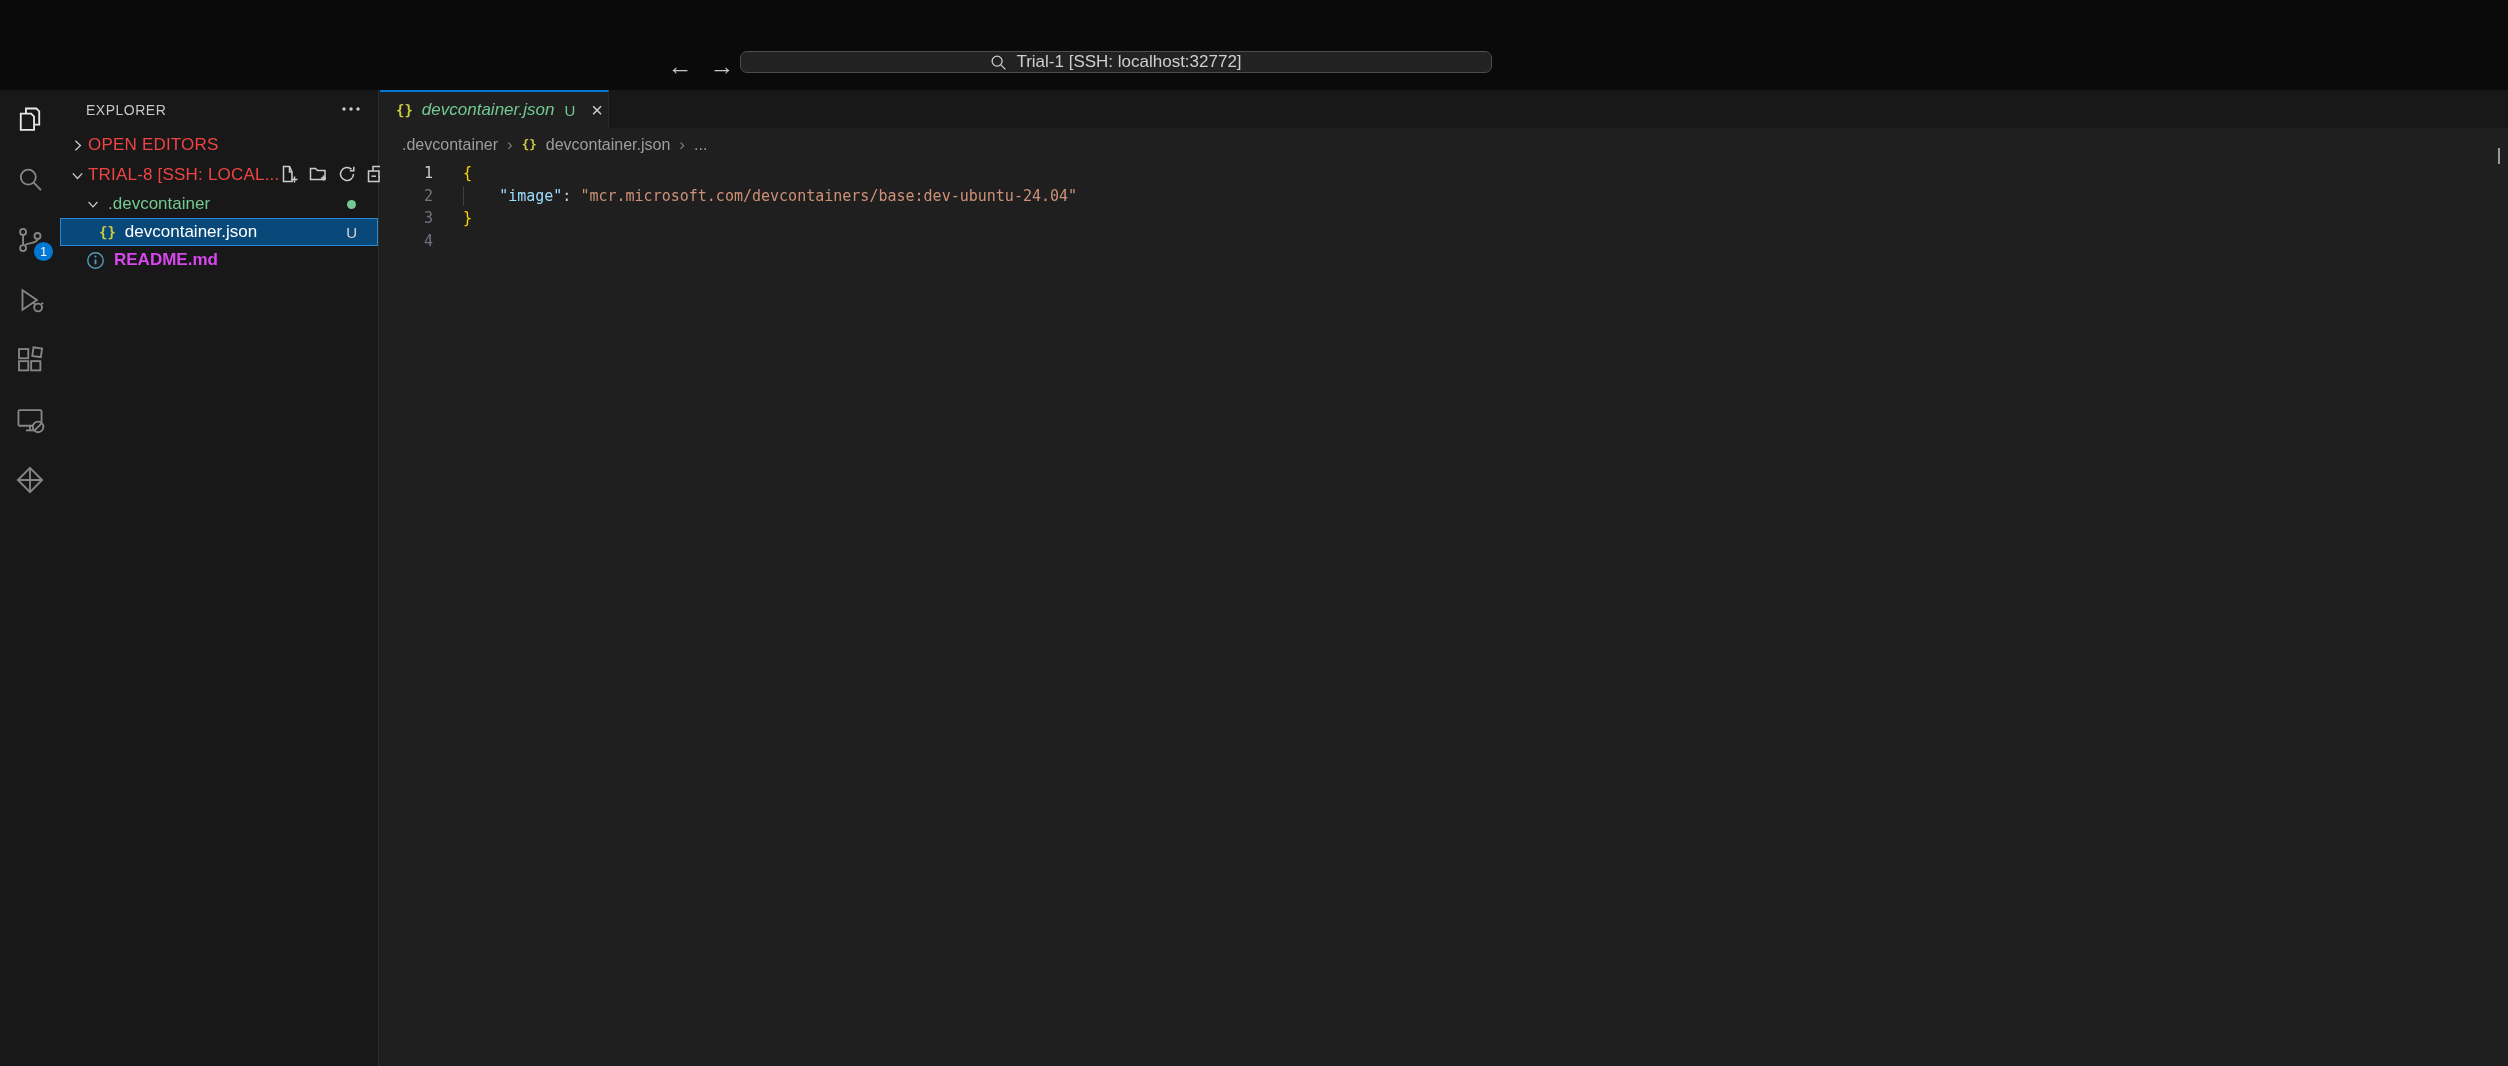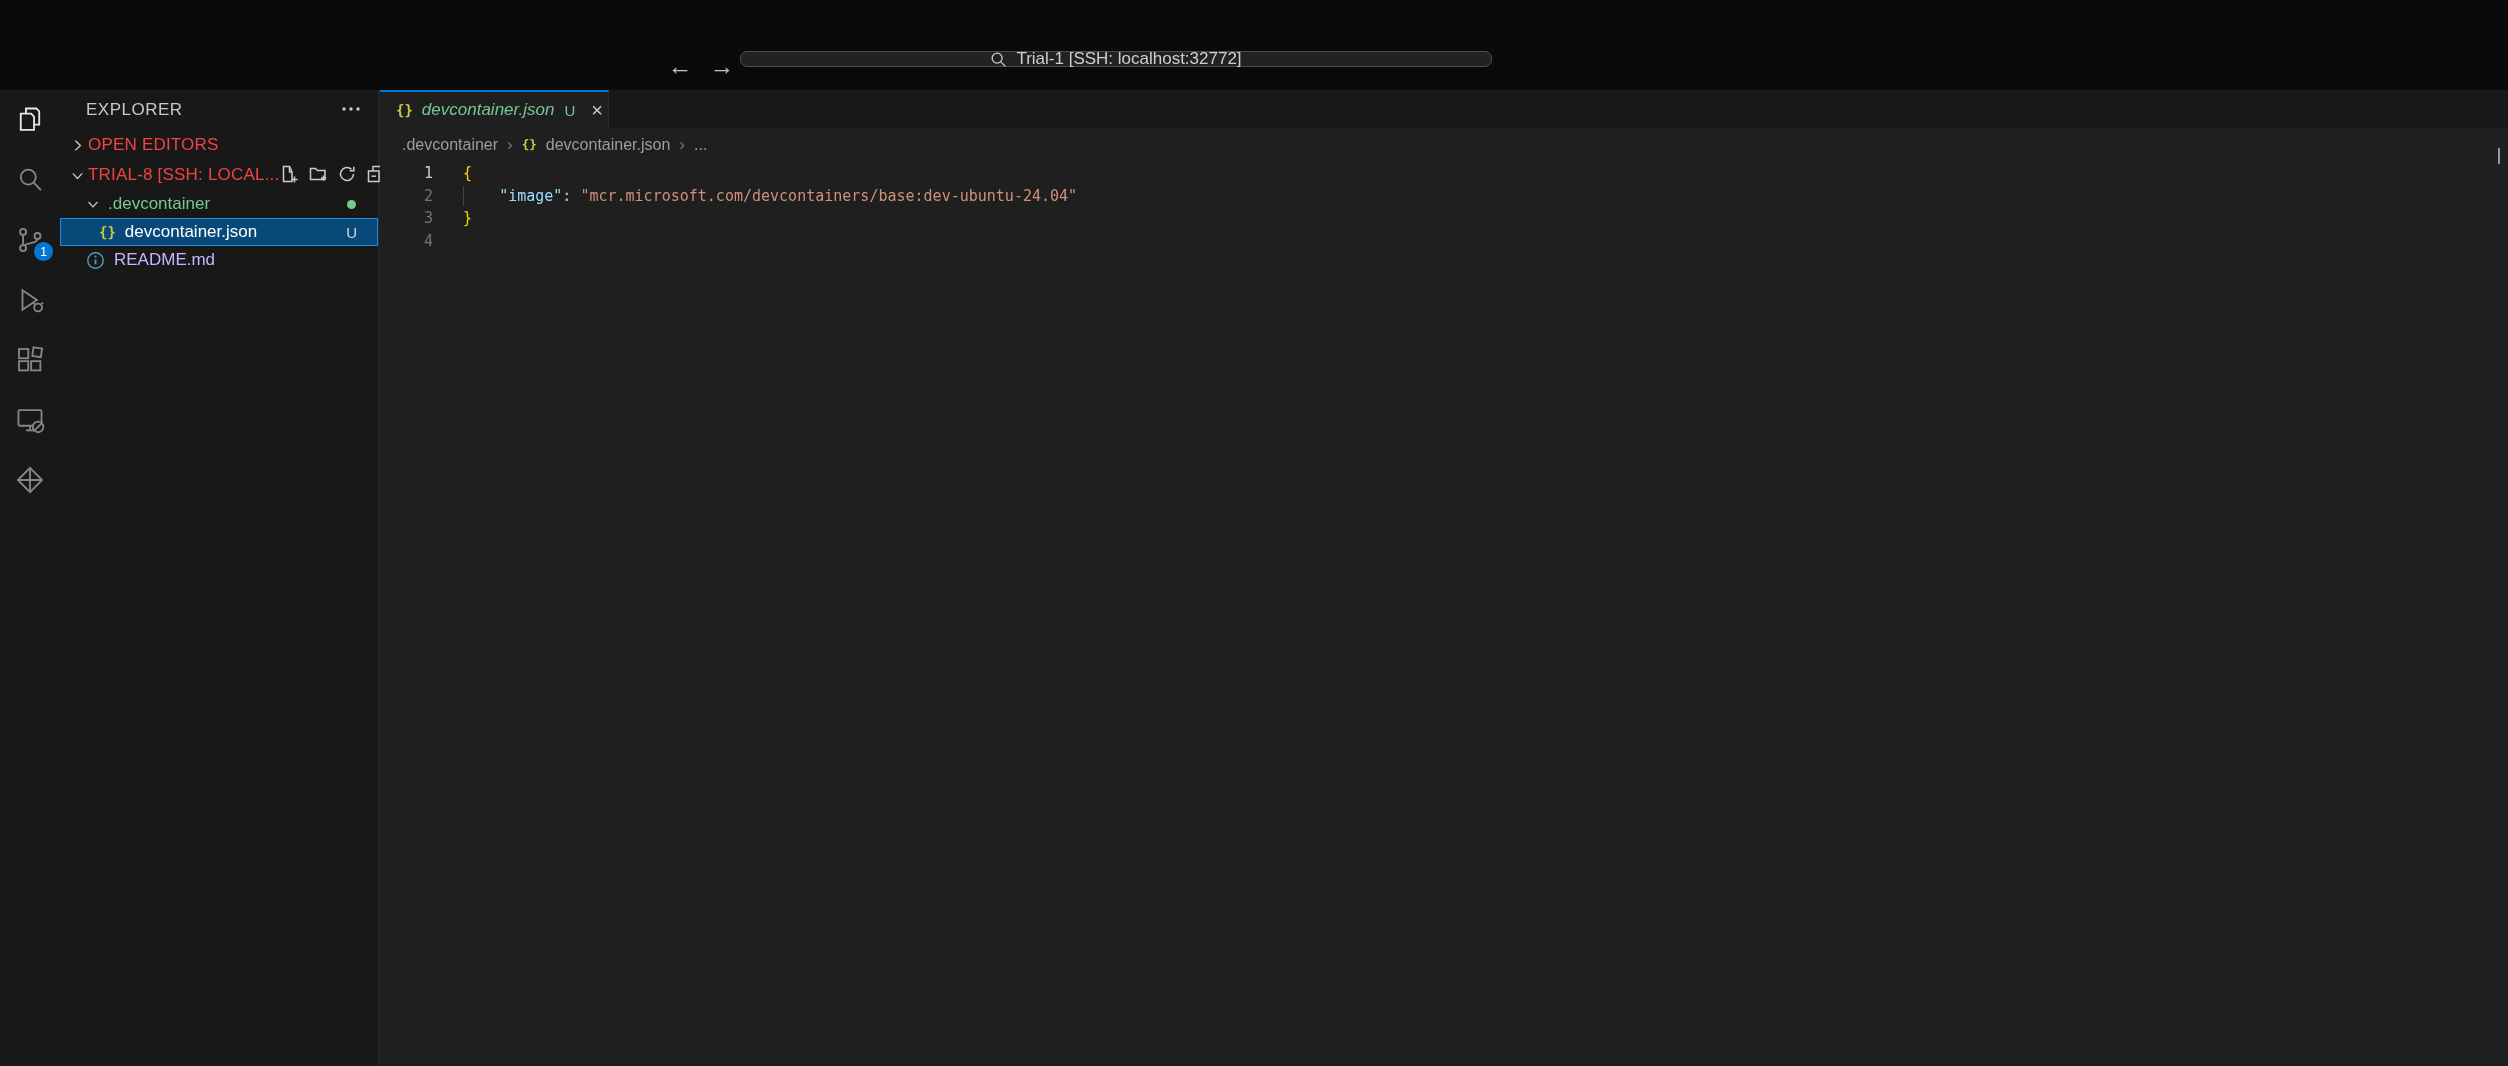--- a/index.html
+++ b/index.html
@@ -13,21 +13,21 @@
   button { background:none; border:none; cursor:pointer; color:inherit; font-family:inherit; }
 
   
   .titlebar {
     position:absolute; left:0; top:0; width:100%; height:90px;
     background:#0a0a0a;
   }
   .nav { position:absolute; left:666px; top:50px; display:flex; gap:14px; }
   .navbtn { font-size:25px; color:#c5c5c5; line-height:32px; width:28px; height:32px; }
   .command-center {
-    position:absolute; left:740px; top:51px; width:752px; height:16px;
+    position:absolute; left:740px; top:51px; width:752px; height:22px;
     background:#222222; border:1px solid #4d4d4d; border-radius:7px;
     display:flex; align-items:center; justify-content:center; gap:9px;
     color:#cfcfcf; font-size:17px; cursor:pointer;
   }
 
   
   .activitybar {
     position:absolute; left:0; top:90px; bottom:0; width:60px;
     background:#181818; display:flex; flex-direction:column; align-items:center;
   }
@@ -42,42 +42,42 @@
 
   
   .sidebar {
     position:absolute; left:60px; top:90px; bottom:0; width:319px;
     background:#181818; border-right:1px solid #2b2b2b;
   }
   .sidebar-header {
     height:40px; display:flex; align-items:center; justify-content:space-between;
     padding:0 16px 0 26px;
   }
-  .sidebar-title { font-size:17px; letter-spacing:.5px; color:#c8c8c8; }
+  .sidebar-title { font-size:14px; letter-spacing:.5px; color:#c8c8c8; }
   .section-row { height:30px; display:flex; align-items:center; padding-left:8px; }
   .section-label { font-weight:400; font-size:17px; color:#ef4444; letter-spacing:.2px; white-space:nowrap; }
   .section-actions { margin-left:auto; display:flex; gap:9px; padding-right:12px; }
   .section-actions svg, .chev svg { stroke:#cccccc; fill:none; stroke-width:1.5; }
   .chev { width:18px; height:18px; display:flex; align-items:center; justify-content:center; margin-right:2px; flex:none; }
 
   .tree-row {
     height:28px; display:flex; align-items:center; font-size:17px;
     color:#cccccc; position:relative; cursor:pointer; white-space:nowrap;
   }
   .tree-row.folder { padding-left:24px; }
   .folder-label { color:#73c991; margin-left:4px; }
   .dot-badge { position:absolute; right:22px; width:9px; height:9px; border-radius:50%; background:#73c991; }
   .tree-row.selected {
     background:#09497a; border:1px solid #2b87d3; padding-left:38px;
   }
   .json-icon { font-family:"DejaVu Sans Mono", monospace; font-weight:700; font-size:14px; color:#cbcb41; }
   .selected .file-label { color:#ffffff; margin-left:9px; }
   .git-badge { margin-left:auto; padding-right:20px; font-size:15px; color:#d7d7d7; }
   .tree-row.readme { padding-left:26px; }
-  .readme .file-label { margin-left:9px; color:#c4b5fd; }
+  .readme .file-label { margin-left:9px; color:#d946ef;font-weight:bold; }
 
   
   .editor { position:absolute; left:380px; top:90px; right:0; bottom:0; background:#1f1f1f; }
   .tabstrip { height:38px; background:#181818; display:flex; }
   .tab {
     width:229px; height:38px; background:#1f1f1f;
     border-top:2px solid #0078d4; border-right:1px solid #2a2a2a;
     display:flex; align-items:center; padding:0 10px 0 16px; gap:9px; cursor:pointer;
   }
   .tab-label { font-style:italic; font-size:17px; color:#73c991; }

